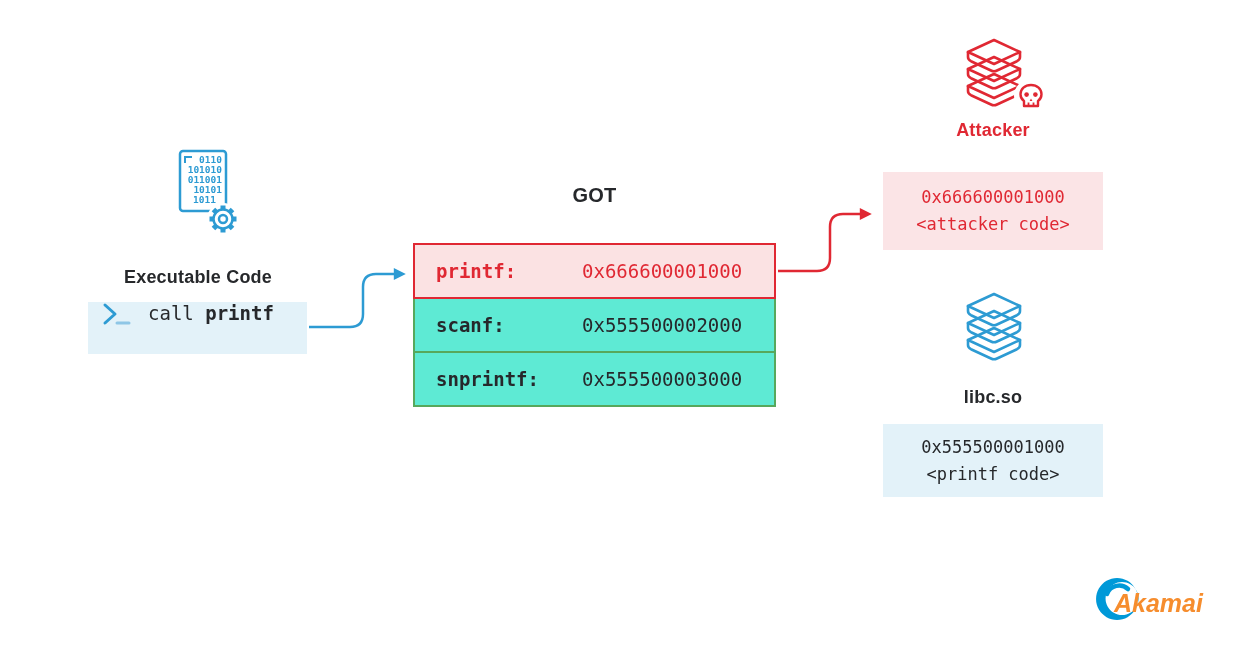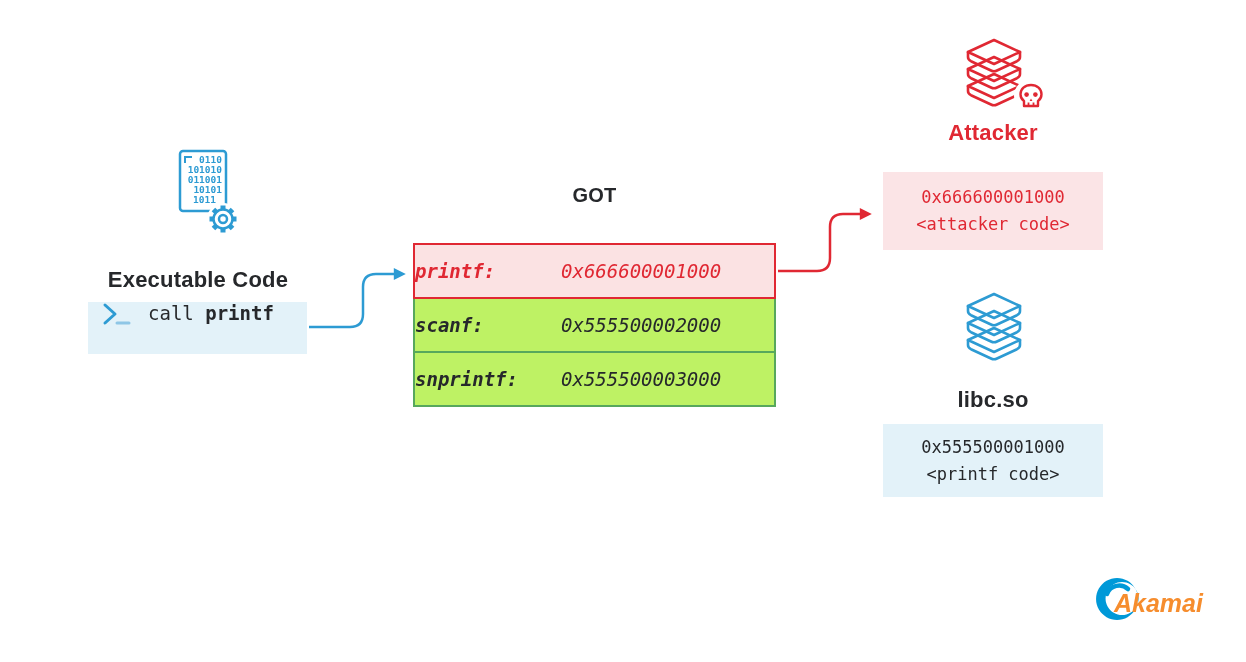--- a/index.html
+++ b/index.html
@@ -1,44 +1,43 @@
 <!DOCTYPE html>
 <html><head>
 <meta charset="utf-8">
 <style>
   html,body{margin:0;padding:0;background:#ffffff;}
   #canvas{
     position:relative;width:1246px;height:662px;background:#ffffff;overflow:hidden;
     font-family:"Liberation Sans",sans-serif;color:#26282b;
   }
   .abs{position:absolute;}
-  .label{font-weight:700;font-size:22px;text-align:center;color:#26282b;letter-spacing:.2px;}
+  .label{font-weight:700;font-size:18px;text-align:center;color:#26282b;letter-spacing:.2px;}
   .label.red{color:#e02833;}
   .mono{font-family:"DejaVu Sans Mono","Liberation Mono",monospace;}
 
   
   .call-box{
     left:88px;top:302px;width:219px;height:52px;background:#e3f2f9;
     display:flex;align-items:flex-start;box-sizing:border-box;padding-left:14px;
   }
   .call-box .cmd{font-size:19px;margin-left:16px;white-space:pre;color:#26282b;}
   .call-box .cmd .fn{font-weight:700;}
 
   
   .got-title{left:413px;top:184px;width:363px;font-size:20px;}
   .got-table{left:413px;top:243px;width:363px;}
   .got-row{
     height:56px;display:flex;align-items:center;box-sizing:border-box;
-    font-size:19px;border:2px solid transparent;
+    padding-left:21px;font-size:19px;border:2px solid transparent;
     font-family:"DejaVu Sans Mono","Liberation Mono",monospace;
-    font-style:italic;
   }
   .got-row .fname{font-weight:700;width:146px;flex:0 0 146px;}
   .got-row.hijacked{background:#fbe2e3;border-color:#e02833;color:#e02833;position:relative;z-index:2;}
-  .got-row.normal{background:#bef264;border-color:#57a85c;color:#26282b;margin-top:-2px;}
+  .got-row.normal{background:#5eead4;border-color:#57a85c;color:#26282b;margin-top:-2px;}
 
   
   .addr-box{
     width:220px;box-sizing:border-box;text-align:center;
     font-family:"DejaVu Sans Mono","Liberation Mono",monospace;
     font-size:17px;line-height:27px;display:flex;flex-direction:column;justify-content:center;
   }
   .attacker-box{left:883px;top:172px;height:78px;background:#fbe4e6;color:#e02833;}
   .libc-box{left:883px;top:424px;height:73px;background:#e3f2f9;color:#26282b;}
 

